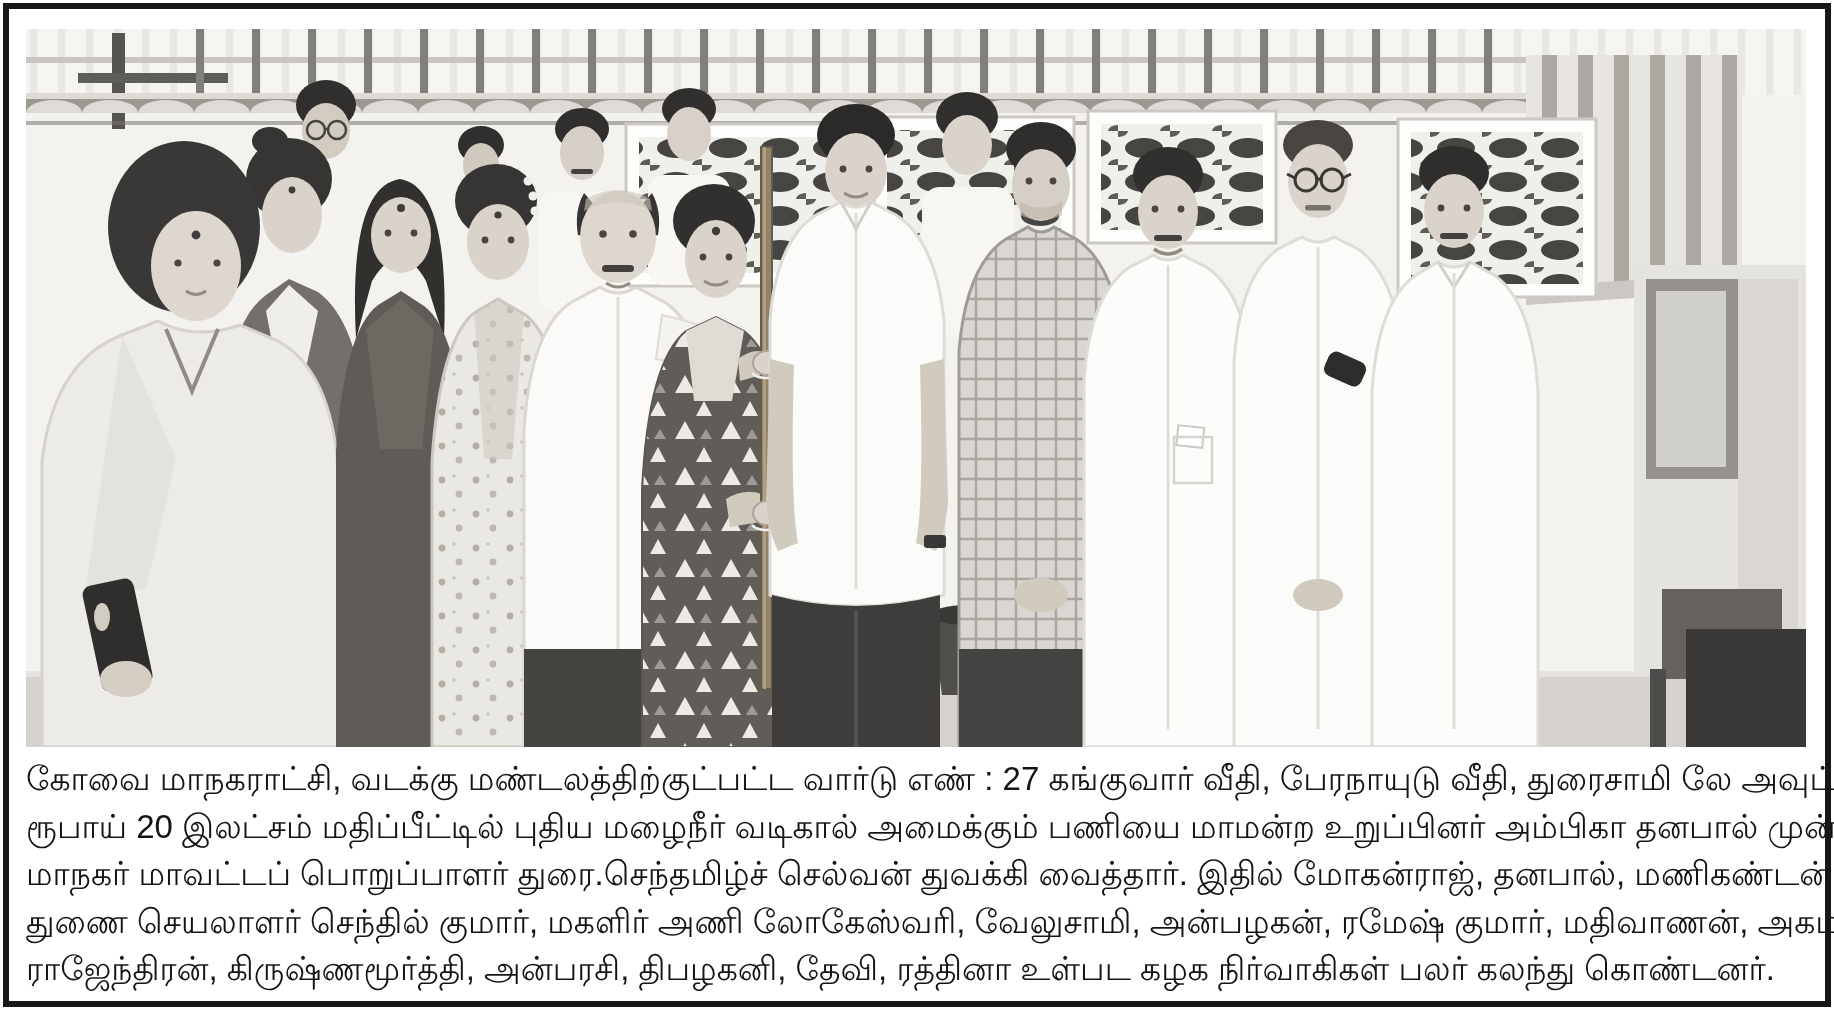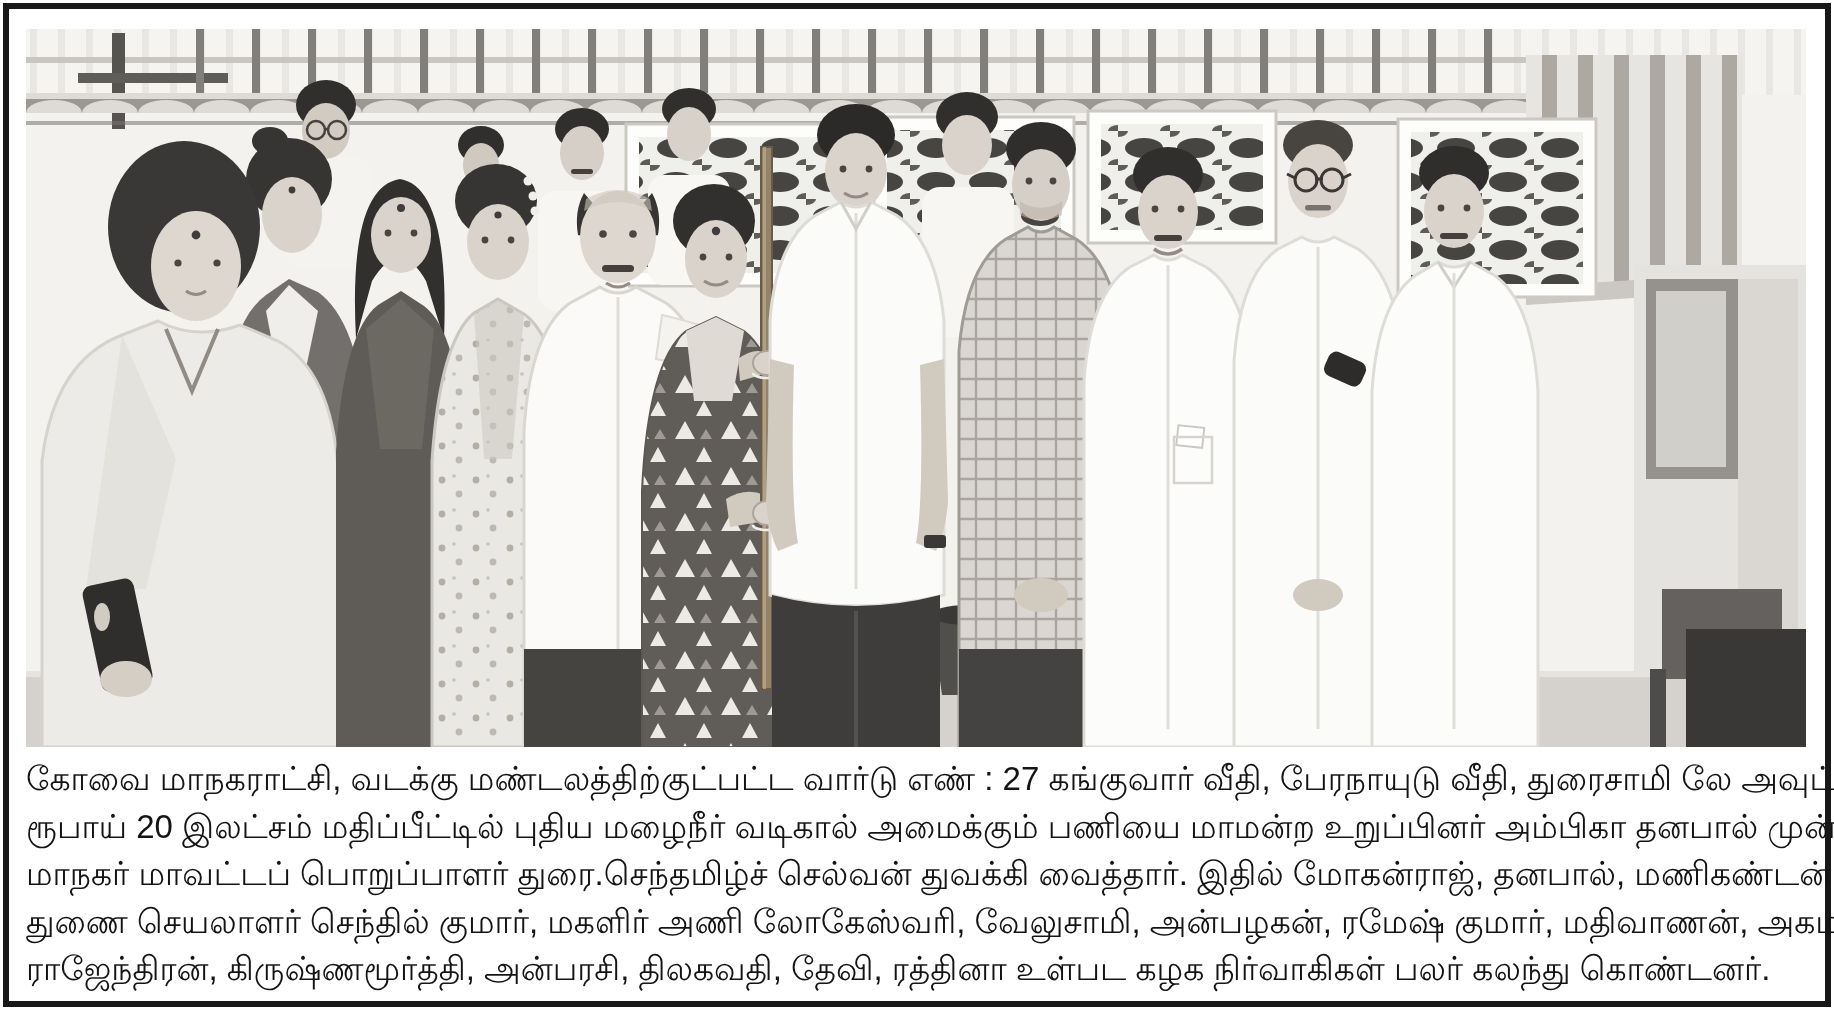--- a/index.html
+++ b/index.html
@@ -332,16 +332,16 @@
 
     <rect x="0" y="0" width="1780" height="718" fill="#ffffff" opacity="0.06"></rect>
   </svg>
   </div>
 
   <div class="caption">
     <div class="caption-line justified">கோவை மாநகராட்சி, வடக்கு மண்டலத்திற்குட்பட்ட வார்டு எண் : 27 கங்குவார் வீதி, பேரநாயுடு வீதி, துரைசாமி லே அவுட் பகுதிகளில்</div>
     <div class="caption-line justified">ரூபாய் 20 இலட்சம் மதிப்பீட்டில் புதிய மழைநீர் வடிகால் அமைக்கும் பணியை மாமன்ற உறுப்பினர் அம்பிகா தனபால் முன்னிலையில்</div>
     <div class="caption-line justified">மாநகர் மாவட்டப் பொறுப்பாளர் துரை.செந்தமிழ்ச் செல்வன் துவக்கி வைத்தார். இதில் மோகன்ராஜ், தனபால், மணிகண்டன், வட்டக் கழக</div>
     <div class="caption-line justified">துணை செயலாளர் செந்தில் குமார், மகளிர் அணி லோகேஸ்வரி, வேலுசாமி, அன்பழகன், ரமேஷ் குமார், மதிவாணன், அகமது பாஷா,</div>
-    <div class="caption-line last">ராஜேந்திரன், கிருஷ்ணமூர்த்தி, அன்பரசி, திலகவதி, தேவி, ரத்தினா உள்பட கழக நிர்வாகிகள் பலர் கலந்து கொண்டனர்.</div>
+    <div class="caption-line last">ராஜேந்திரன், கிருஷ்ணமூர்த்தி, அன்பரசி, திபழகனி, தேவி, ரத்தினா உள்பட கழக நிர்வாகிகள் பலர் கலந்து கொண்டனர்.</div>
   </div>
 
 </div>
 
 </body></html>

